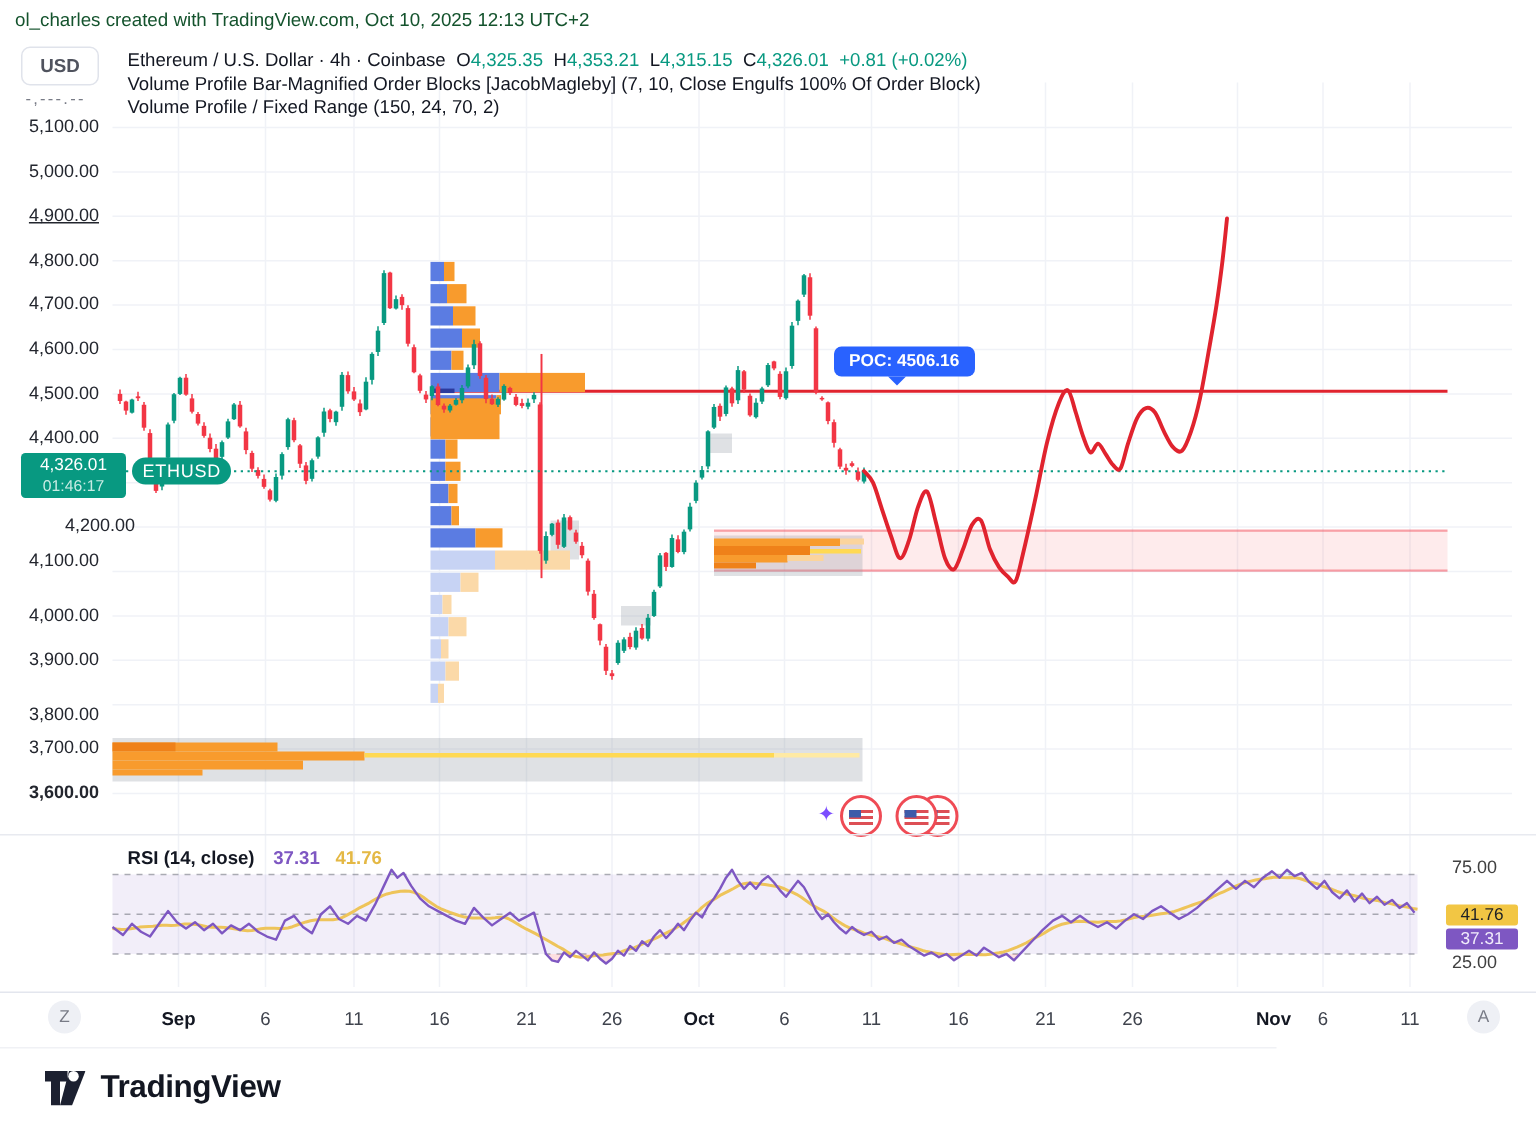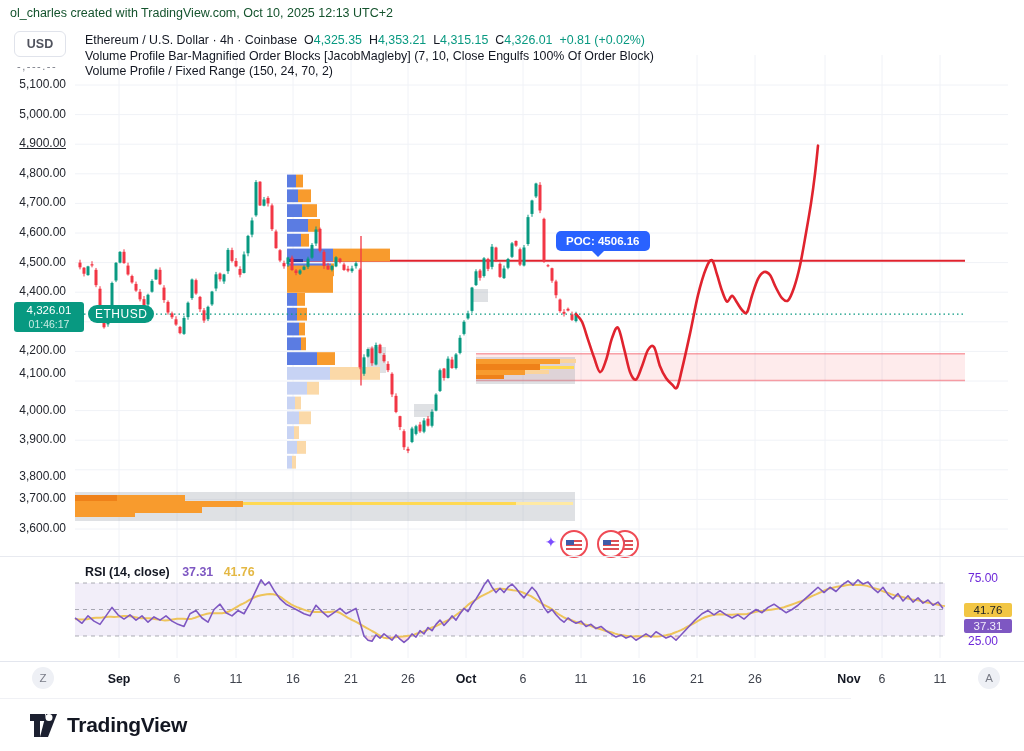--- a/index.html
+++ b/index.html
@@ -19,21 +19,21 @@
              border-radius:3px;color:#fff;font-size:11.5px;text-align:center;line-height:14px;padding-top:1px;box-sizing:border-box}
   .cur-badge .cd{color:#c9ece4;font-size:10.5px}
   .sym-badge{position:absolute;left:88px;top:305px;background:#089981;color:#fff;font-size:12px;
              padding:2px 7px;border-radius:9px;letter-spacing:.5px}
   .poc{position:absolute;left:556px;top:231px;background:#2962ff;color:#fff;font-weight:700;
        font-size:11.5px;padding:4px 10px;border-radius:5px}
   .poc:after{content:"";position:absolute;left:36px;top:100%;border:6px solid transparent;border-top-color:#2962ff}
   .rsi-title{position:absolute;left:85px;top:565px;font-size:12.4px;font-weight:700;white-space:nowrap}
   .rsi-title .rv{color:#7e57c2;margin-left:9px}
   .rsi-title .rm{color:#e4b844;margin-left:7px}
-  .rsi-lbl{position:absolute;left:968px;font-size:12px;color:#6d28d9}
+  .rsi-lbl{position:absolute;left:968px;font-size:12px;color:#404040}
   .rsi-badge{position:absolute;left:964px;width:48px;text-align:center;font-size:11.5px;
              border-radius:2px;padding:1px 0}
   .rsi-badge.y{top:603px;background:#f2c644;color:#1d2026}
   .rsi-badge.p{top:619px;background:#7e57c2;color:#f1ecfb}
   .time-axis{position:absolute;left:0;top:661px;width:1024px;height:36px;border-top:1px solid #e3e6ee}
   .tlabel{position:absolute;top:10px;transform:translateX(-50%);font-size:12.4px;color:#3f434d;white-space:nowrap}
   .tlabel.bold{font-weight:700;color:#131722}
   .tbadge{position:absolute;top:5px;transform:translateX(-50%);width:22px;height:22px;line-height:22px;
           border-radius:50%;background:#eef0f5;color:#787b86;text-align:center;font-size:11.5px}
   .pane-sep{position:absolute;left:0;width:1024px;height:1px;background:#e8eaf0}
@@ -441,27 +441,27 @@
 
   <div id="price-labels">
       <div class="plabel" style="top: 77px;">5,100.00</div>
       <div class="plabel" style="top: 106.6px;">5,000.00</div>
       <div class="plabel" style="top: 136.2px; text-decoration: underline;">4,900.00</div>
       <div class="plabel" style="top: 165.8px;">4,800.00</div>
       <div class="plabel" style="top: 195.4px;">4,700.00</div>
       <div class="plabel" style="top: 225px;">4,600.00</div>
       <div class="plabel" style="top: 254.6px;">4,500.00</div>
       <div class="plabel" style="top: 284.2px;">4,400.00</div>
-      <div class="plabel" style="top: 343.4px;">4,200.00</div>
+      <div class="plabel" style="top: 343.4px; margin-left: 24px;">4,200.00</div>
       <div class="plabel" style="top: 366px;">4,100.00</div>
       <div class="plabel" style="top: 402.6px;">4,000.00</div>
       <div class="plabel" style="top: 432.2px;">3,900.00</div>
       <div class="plabel" style="top: 469px;">3,800.00</div>
       <div class="plabel" style="top: 491.4px;">3,700.00</div>
-      <div class="plabel" style="top: 521px;">3,600.00</div>
+      <div class="plabel" style="top: 521px; font-weight: bold;">3,600.00</div>
     </div>
 
   <div class="cur-badge">
     <div>4,326.01</div>
     <div class="cd">01:46:17</div>
   </div>
   <div class="sym-badge">ETHUSD</div>
 
   <div class="poc">POC: 4506.16</div>
 

